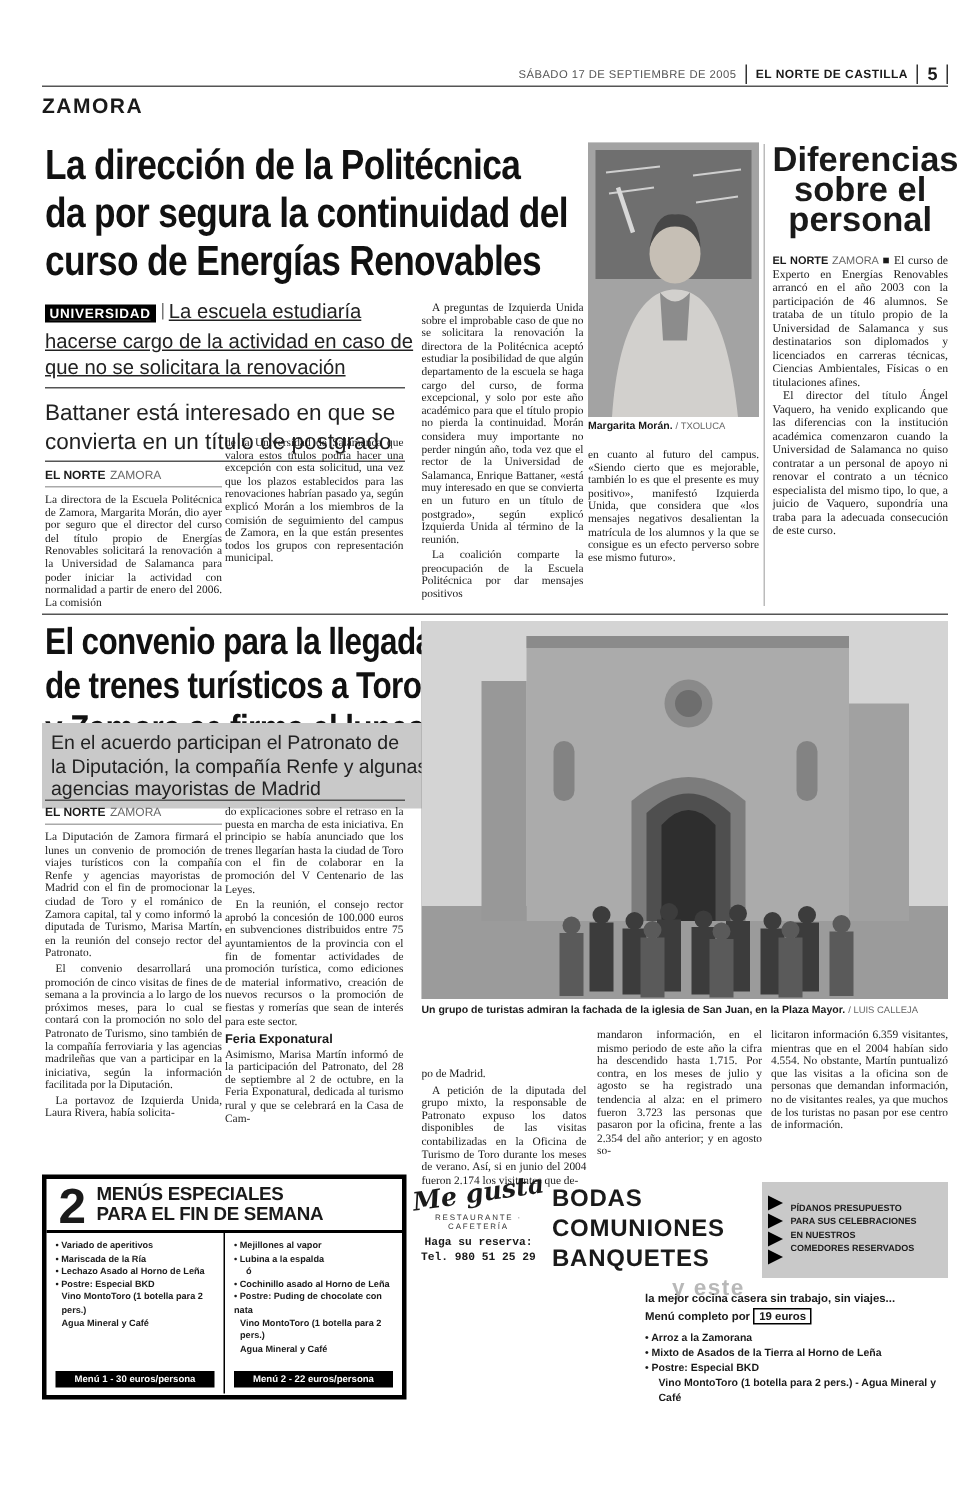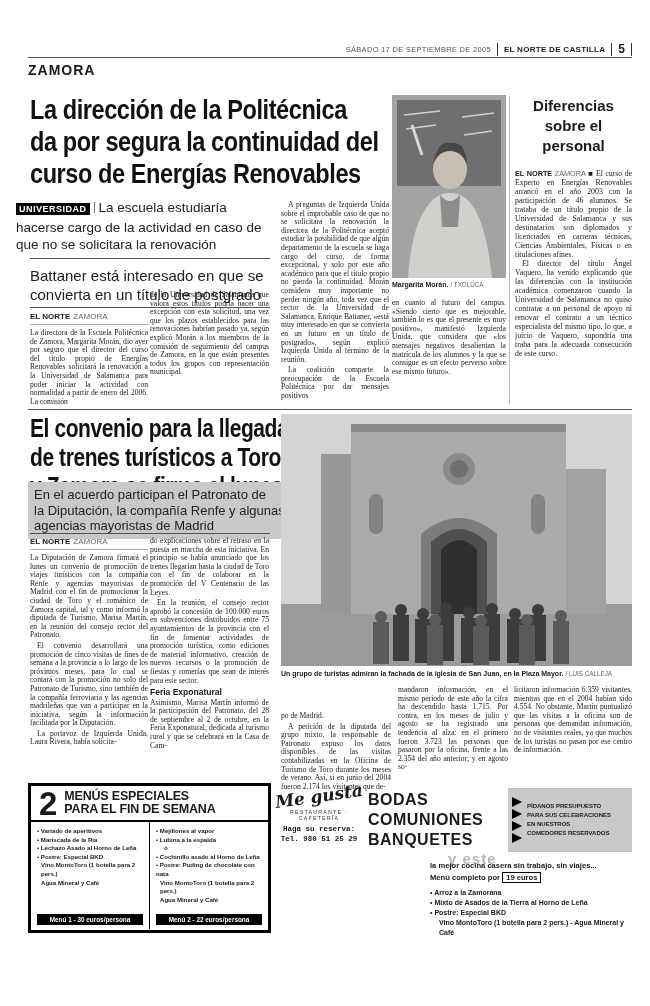--- a/index.html
+++ b/index.html
@@ -14,42 +14,42 @@
   .date-txt{font-size:7.5px;color:#555;letter-spacing:.3px;}
   .brand{font-size:8px;font-weight:800;letter-spacing:.3px;}
   .pagenum{font-size:12px;font-weight:800;}
   .section-name{left:28px;top:62px;font-size:14px;font-weight:800;letter-spacing:1px;font-family:"Liberation Sans",sans-serif;}
   
   .headline{font-family:"Liberation Sans",sans-serif;font-weight:800;white-space:pre-line;
             transform:scaleX(.84);transform-origin:0 0;letter-spacing:-.5px;color:#111;}
   .a1-headline{left:30px;top:94px;width:440px;font-size:28px;line-height:32px;}
   .a2-headline{left:30px;top:414px;width:330px;font-size:25px;line-height:29px;}
   
-  .kicker{left:16px;top:199px;width:252px;font-family:"Liberation Sans",sans-serif;font-size:13.5px;line-height:17.5px;color:#222;}
+  .kicker{left:30px;top:199px;width:252px;font-family:"Liberation Sans",sans-serif;font-size:13.5px;line-height:17.5px;color:#222;text-decoration:underline;}
   .kicker-label{background:#000;color:#fff;font-size:9px;font-weight:800;letter-spacing:.5px;padding:1px 3px;margin-right:3px;}
   .kbar{display:inline-block;width:1px;height:11px;background:#777;margin:0 4px -1px 1px;}
   .deck1{left:30px;top:266px;width:250px;font-family:"Liberation Sans",sans-serif;font-size:15px;line-height:19px;white-space:pre-line;color:#222;}
   .deck2{left:28px;top:482px;width:288px;background:#c9c9c9;padding:5px 6px;box-sizing:border-box;
          font-family:"Liberation Sans",sans-serif;font-size:13px;line-height:15.5px;white-space:pre-line;color:#222;}
   
   .byline{font-family:"Liberation Sans",sans-serif;font-size:8px;}
   .byline .bn{font-weight:800;}
   .byline .bp{color:#666;margin-left:3px;}
   
   .col{font-size:7.6px;line-height:8.6px;text-align:justify;overflow:hidden;}
   .col p{margin:0 0 2px 0;text-indent:7px;}
   .col p.noind{text-indent:0;}
   .subhd{font-family:"Liberation Sans",sans-serif;font-weight:800;font-size:8.5px;margin:3px 0 2px 0;}
   
   .photo{background:#9a9a9a;overflow:hidden;}
   .caption{font-family:"Liberation Sans",sans-serif;font-size:7px;}
   .caption .cap-b{font-weight:800;}
   .caption .cap-c{color:#666;font-size:6.3px;margin-left:2px;}
   
-  .sb-title{font-family:"Liberation Sans",sans-serif;font-weight:800;font-size:15px;line-height:20px;text-align:center;white-space:pre-line;}
+  .sb-title{font-family:"Liberation Sans",sans-serif;font-weight:800;font-size:23px;line-height:20px;text-align:center;white-space:pre-line;}
   .sb-body{font-size:7.8px;line-height:9px;text-align:justify;overflow:hidden;}
   .sb-body p{margin:0;}
   .sb-body p+p{text-indent:7px;}
   .sb-lead{font-family:"Liberation Sans",sans-serif;font-weight:800;font-size:7.3px;}
   .sb-place{color:#666;font-weight:400;}
   
   .ad-menus{left:28px;top:783px;width:243px;height:150px;border:3px solid #000;box-sizing:border-box;background:#fff;}
   .menus-header{display:flex;align-items:center;gap:7px;padding:1px 8px;border-bottom:2px solid #000;height:36px;box-sizing:border-box;}
   .menus-number{font-family:"Liberation Sans",sans-serif;font-size:33px;font-weight:800;line-height:33px;}
   .menus-title{font-family:"Liberation Sans",sans-serif;font-size:12.5px;font-weight:800;line-height:13.5px;white-space:pre-line;letter-spacing:-.2px;}

